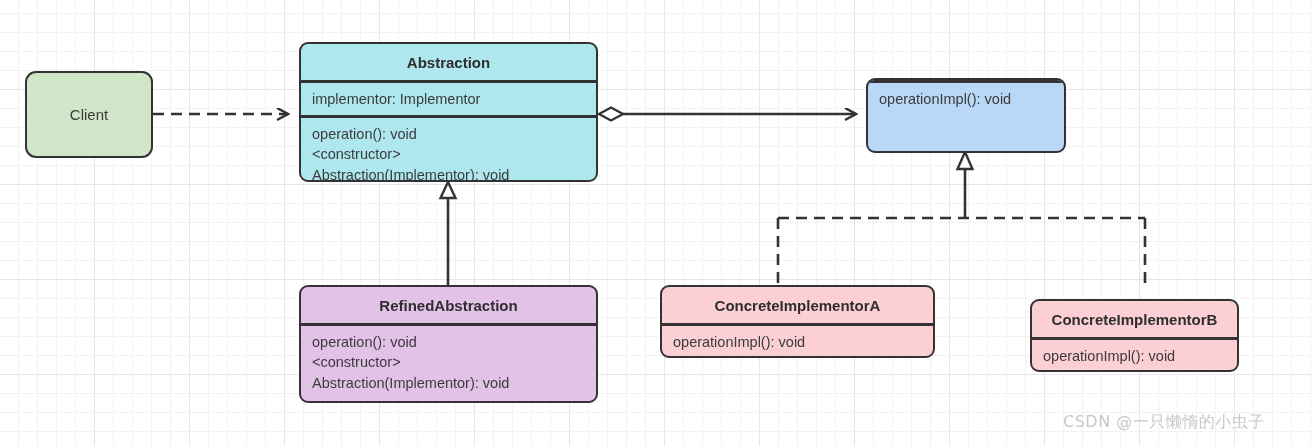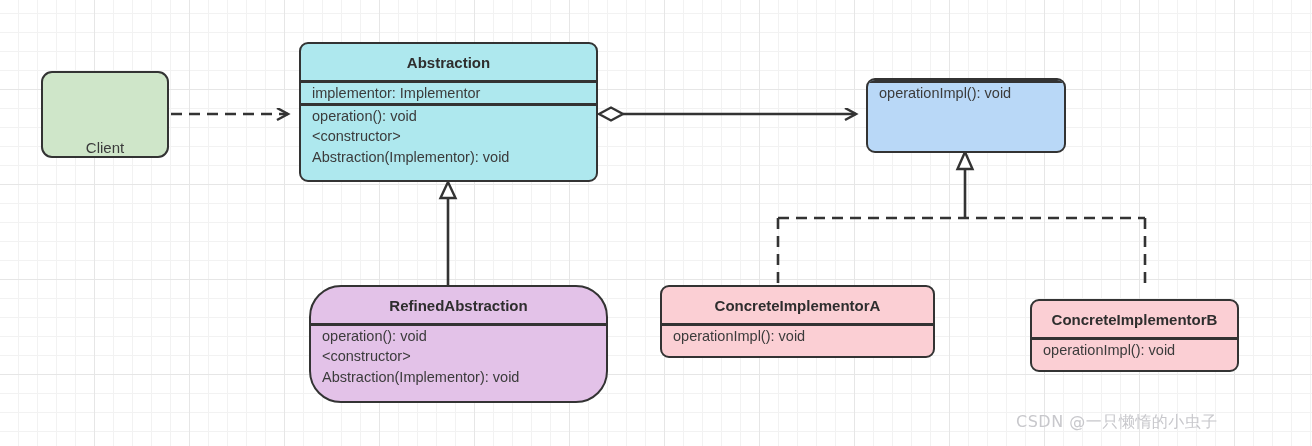--- a/index.html
+++ b/index.html
@@ -30,44 +30,43 @@
   .node{
     position:absolute;
     box-sizing:border-box;
     border:2.5px solid #333333;
     border-radius:9px;
     overflow:hidden;
     color:#3b3b3b;
   }
   .node .compartment{
     box-sizing:border-box;
-    padding:0 11px;
+    padding:6px 11px;
     line-height:1.42;
     font-size:14.5px;
     white-space:pre-line;
   }
   .node .title{
     font-weight:bold;
     font-size:15px;
     text-align:center;
     padding:8px 10px 7px 10px;
     color:#2e2e2e;
   }
   .node .divider{
     height:2.5px;
     background:#333333;
   }
 
   .simple-node{
     display:flex;
-    align-items:flex-end;
+    align-items:center;
     justify-content:center;
     font-size:15px;
     color:#3b3b3b;
-    margin-left:16px;
   }
   .svg-layer{position:absolute;left:0;top:0;width:1312px;height:446px;overflow:visible;}
 
   .watermark{
     position:absolute;
     font-size:16px;
     color:#c8c8cc;
     letter-spacing:.5px;
     white-space:nowrap;
     font-family:"DejaVu Sans","Liberation Sans",sans-serif;
@@ -128,35 +127,35 @@
     <div class="compartment">operation(): void
 &lt;constructor&gt;
 Abstraction(Implementor): void</div>
   </div>
 
   <div class="node" style="left:866px;top:78px;width:200px;height:75px;background:#b9d8f7;">
     <div class="divider"></div>
     <div class="compartment">operationImpl(): void</div>
   </div>
 
-  <div class="node" style="left:309px;top:285px;width:299px;height:118px;background:#e3c2e8;border-radius:32px;">
+  <div class="node" style="left:299px;top:285px;width:299px;height:118px;background:#e3c2e8;">
     <div class="compartment title">RefinedAbstraction</div>
     <div class="divider"></div>
     <div class="compartment">operation(): void
 &lt;constructor&gt;
 Abstraction(Implementor): void</div>
   </div>
 
   <div class="node" style="left:660px;top:285px;width:275px;height:73px;background:#fbcfd4;">
     <div class="compartment title">ConcreteImplementorA</div>
     <div class="divider"></div>
     <div class="compartment">operationImpl(): void</div>
   </div>
 
   <div class="node" style="left:1030px;top:299px;width:209px;height:73px;background:#fbcfd4;">
     <div class="compartment title">ConcreteImplementorB</div>
     <div class="divider"></div>
     <div class="compartment">operationImpl(): void</div>
   </div>
 
-  <div class="watermark" style="left:1016px;top:412px;">CSDN @一只懒惰的小虫子</div>
+  <div class="watermark" style="left:1063px;top:412px;">CSDN @一只懒惰的小虫子</div>
 
 </div>
 
 </body></html>

